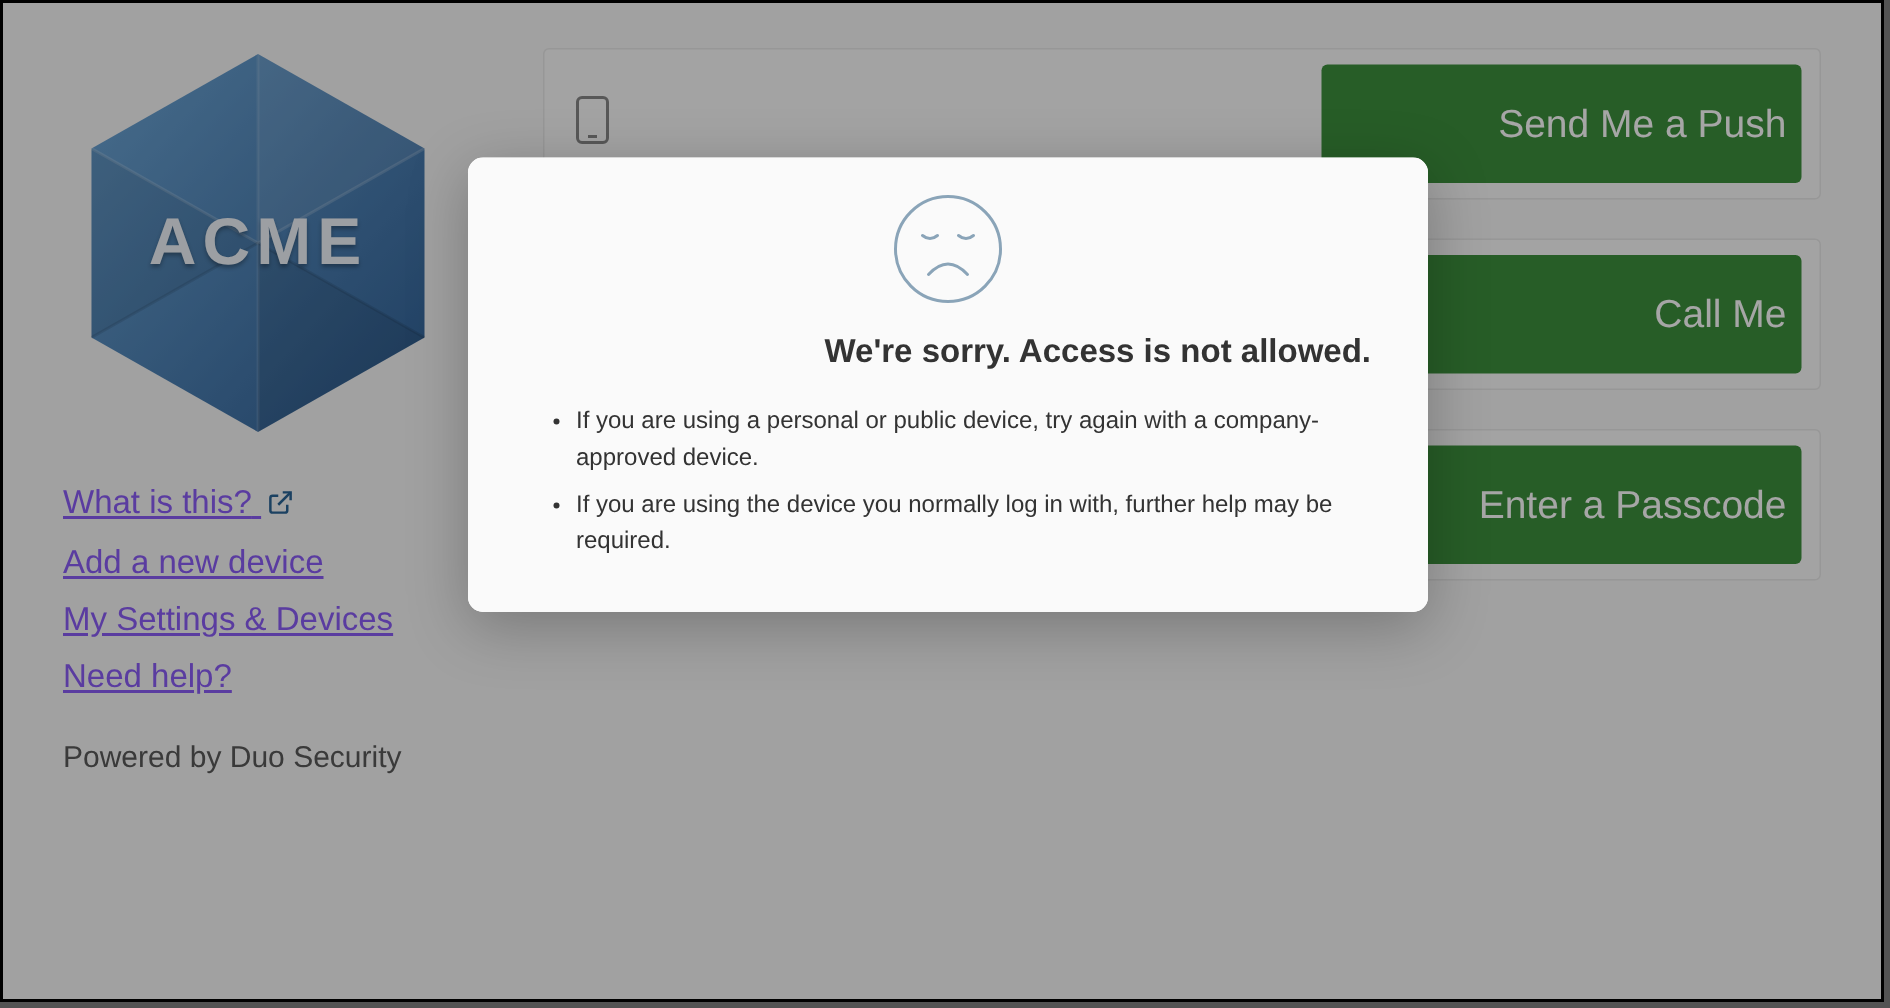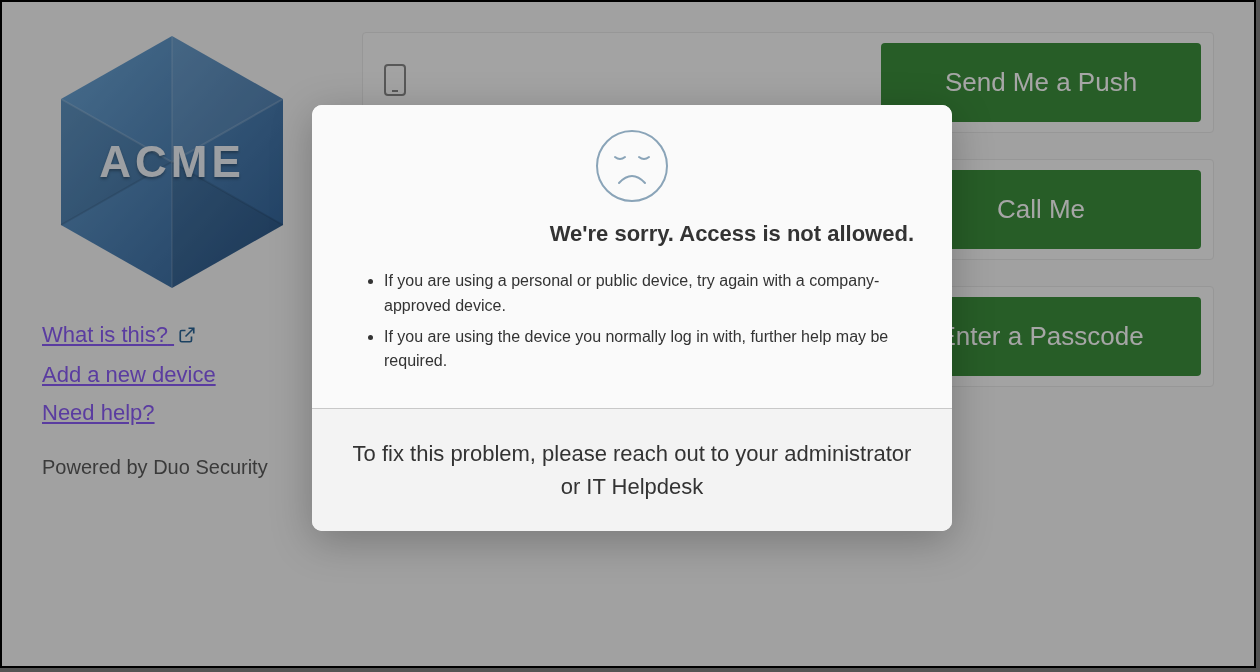--- a/index.html
+++ b/index.html
@@ -110,21 +110,21 @@
       font-size: 22px;
     }
     .auth-btn {
       background: #3c8f3c;
       color: #fff;
       border: none;
       border-radius: 4px;
       font-size: 26px;
       padding: 24px 10px;
       width: 320px;
-      text-align: center;
+      text-align: right;
       cursor: pointer;
     }
     
     .overlay {
       position: absolute;
       inset: 0;
       background: rgba(0,0,0,0.35);
     }
     .modal {
       position: absolute;
@@ -202,20 +202,21 @@
         <span>What is this?</span>
         <span class="ext-icon">
           <svg width="18" height="18" viewBox="0 0 24 24" fill="none" stroke="#2a6496" stroke-width="2.2">
             <path d="M14 3h7v7"></path>
               <path d="M10 14L21 3"></path>
             <path d="M18 14v5a2 2 0 0 1-2 2H5a2 2 0 0 1-2-2V8a2 2 0 0 1 2-2h5"></path>
           </svg>
         </span>
       </a>
       <a class="side-link">Add a new device</a>
+      <a class="side-link">My Settings &amp; Devices</a>
       <a class="side-link">Need help?</a>
     </div>
     <div class="powered">Powered by Duo Security</div>
   </div>
 
   <div class="main">
     <div class="auth-rows">
       <div class="auth-row">
         <div class="auth-label-wrap">
           <span>
@@ -250,14 +251,13 @@
         <path d="M44 28 q5 4 10 0" fill="none" stroke="#8aa4b8" stroke-width="2" stroke-linecap="round"></path>
         <path d="M24 54 q13 -14 26 0" fill="none" stroke="#8aa4b8" stroke-width="2" stroke-linecap="round"></path>
       </svg>
     </div>
     <div class="modal-title">We're sorry. Access is not allowed.</div>
     <ul class="modal-list">
       <li>If you are using a personal or public device, try again with a company-approved device.</li>
       <li>If you are using the device you normally log in with, further help may be required.</li>
     </ul>
   </div>
-  <div class="modal-footer">To fix this problem, please reach out to your administrator or IT Helpdesk</div>
 </div>
 
 </body></html>

